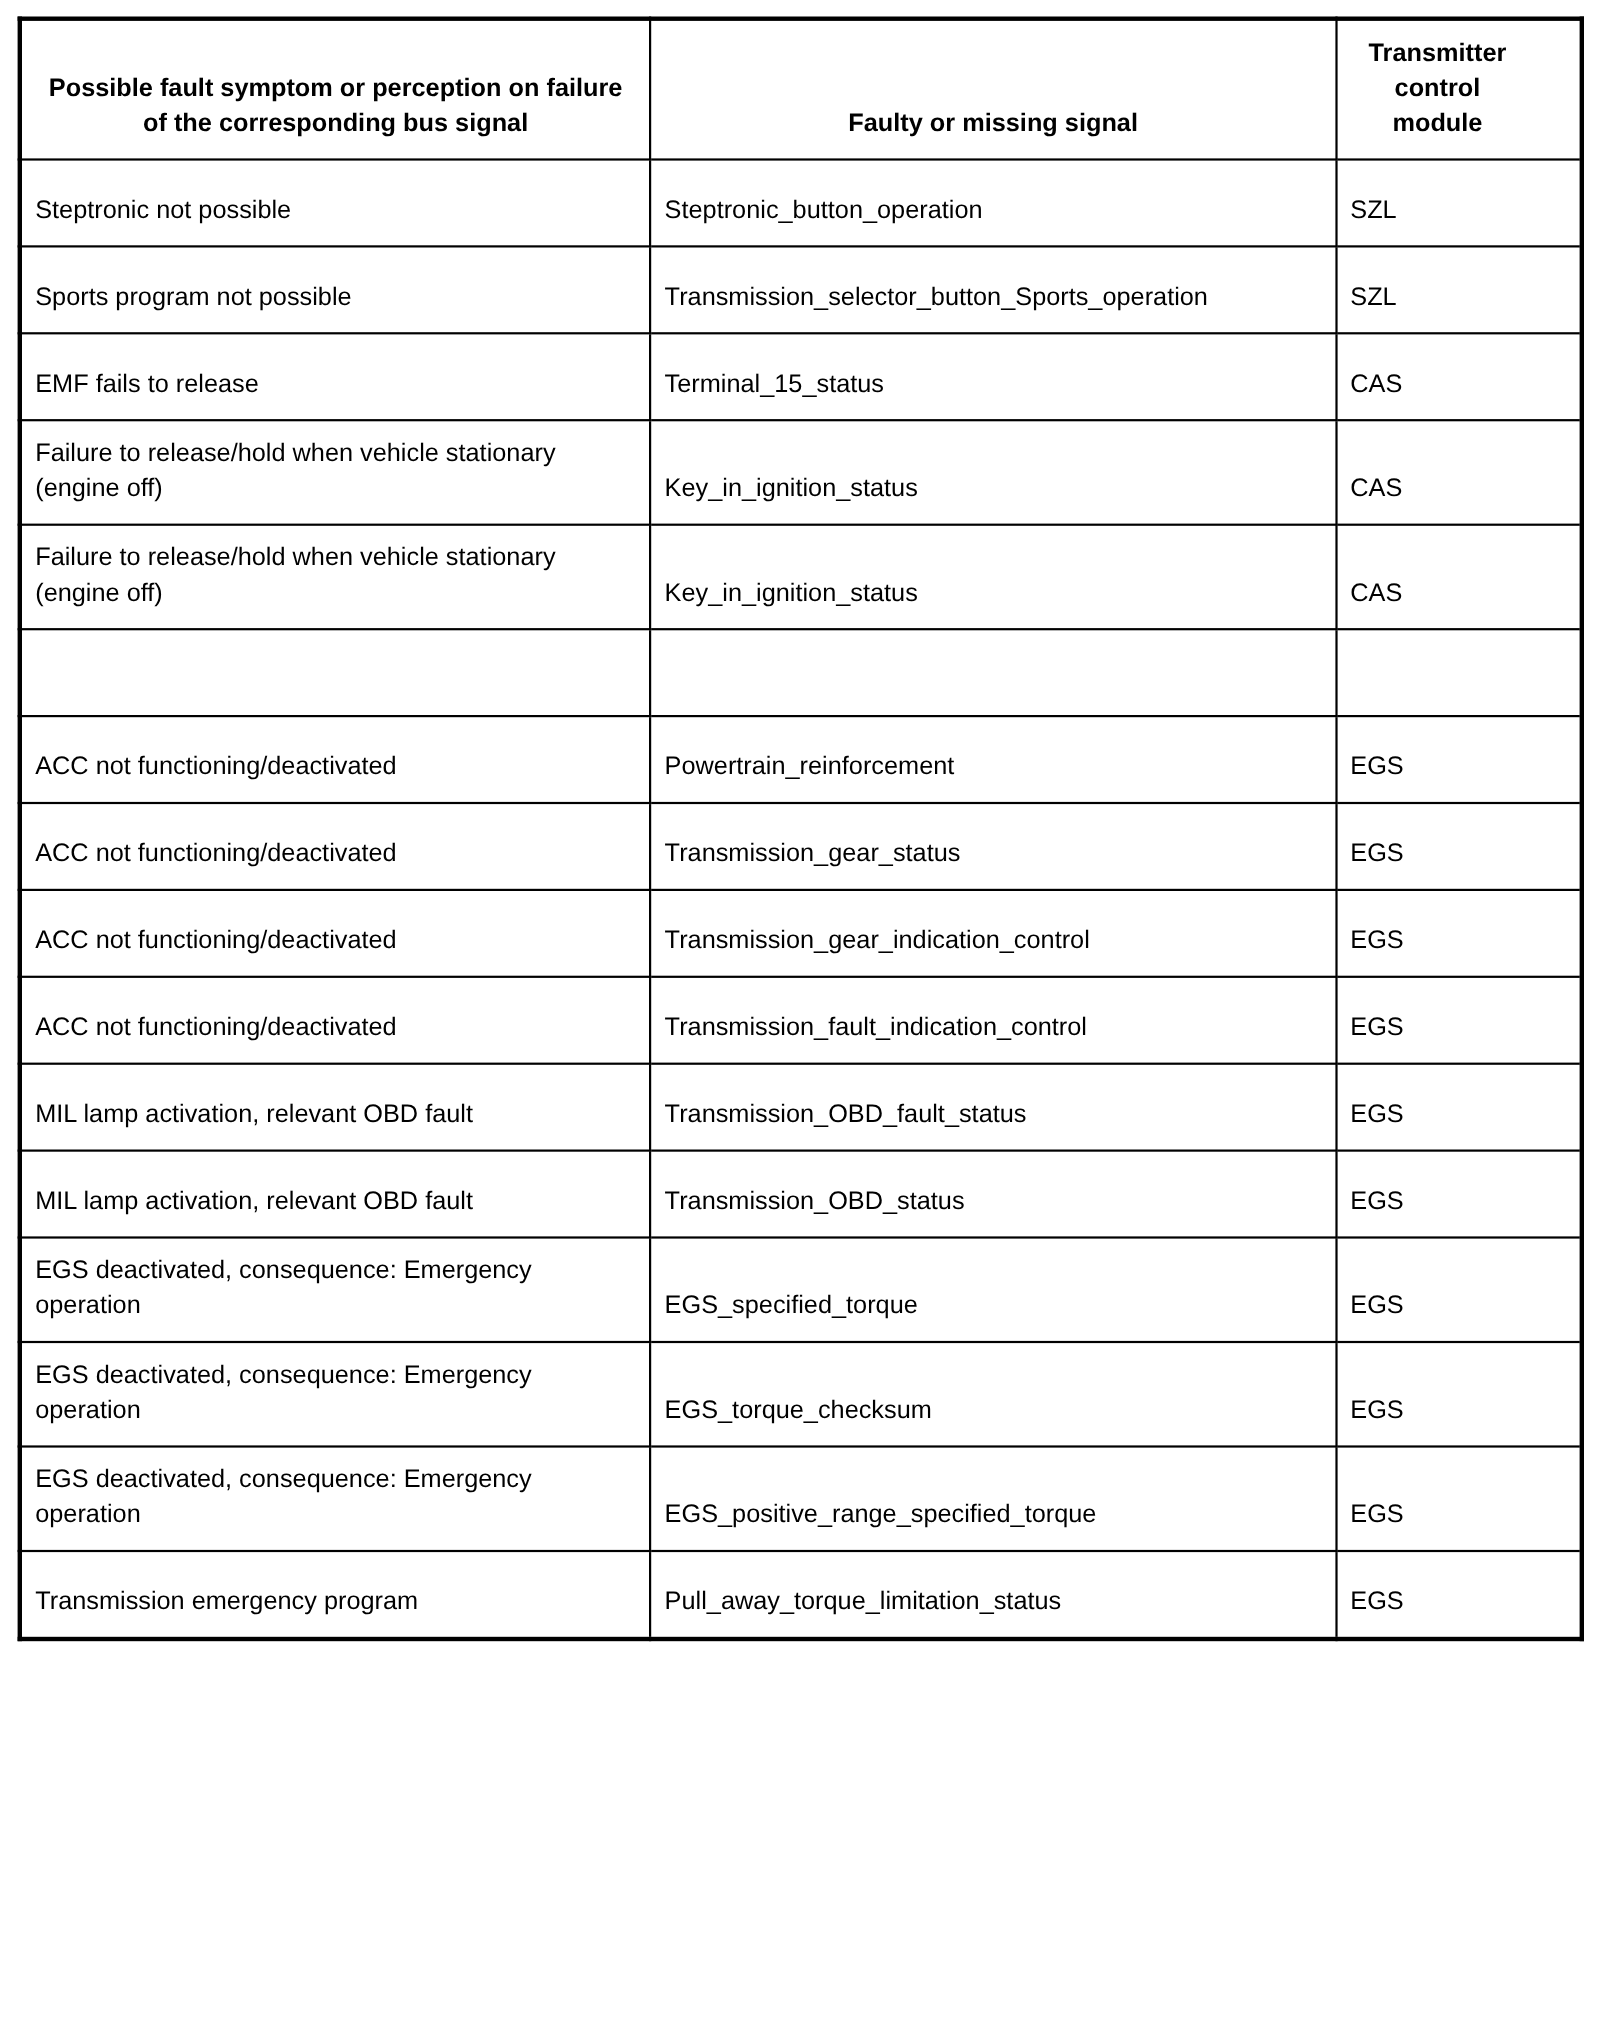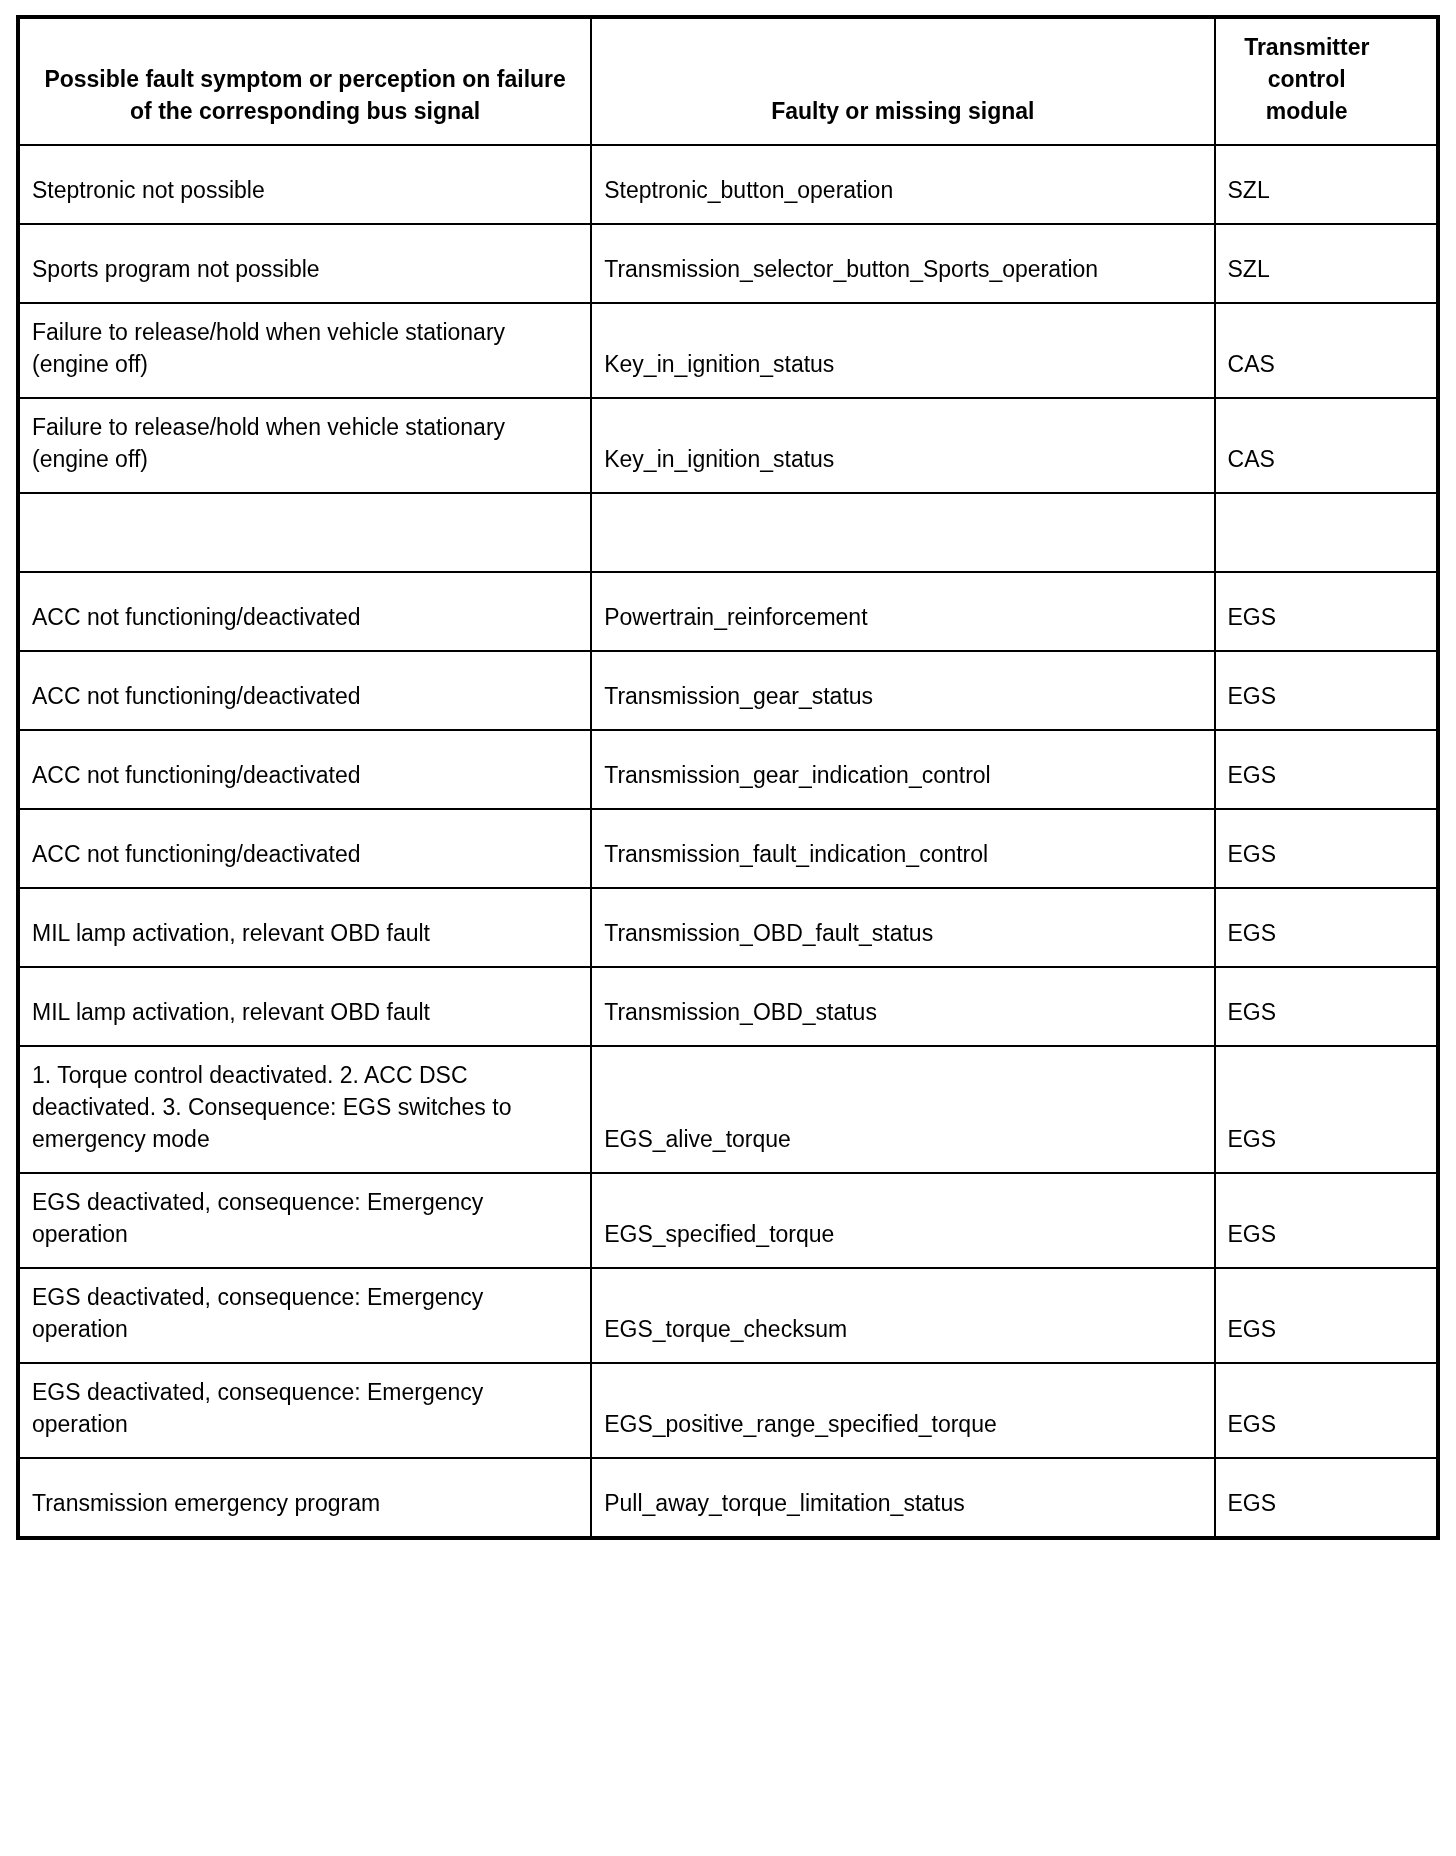--- a/index.html
+++ b/index.html
@@ -73,20 +73,25 @@
     <td>Steptronic_button_operation</td>
     <td>SZL</td>
   </tr>
 
   <tr>
     <td>Sports program not possible</td>
     <td>Transmission_selector_button_Sports_operation</td>
     <td>SZL</td>
   </tr>
 
+  <tr>
+    <td>EMF fails to release</td>
+    <td>Terminal_15_status</td>
+    <td>CAS</td>
+  </tr>
 
 
   <tr>
     <td>Failure to release/hold when vehicle stationary (engine off)</td>
     <td>Key_in_ignition_status</td>
     <td>CAS</td>
   </tr>
 
   <tr>
     <td>Failure to release/hold when vehicle stationary (engine off)</td>
@@ -129,25 +134,20 @@
     <td>Transmission_OBD_fault_status</td>
     <td>EGS</td>
   </tr>
 
   <tr>
     <td>MIL lamp activation, relevant OBD fault</td>
     <td>Transmission_OBD_status</td>
     <td>EGS</td>
   </tr>
 
-  <tr>
-    <td>1. Torque control deactivated. 2. ACC DSC deactivated. 3. Consequence: EGS switches to emergency mode</td>
-    <td>EGS_alive_torque</td>
-    <td>EGS</td>
-  </tr>
 
   <tr>
     <td>EGS deactivated, consequence: Emergency operation</td>
     <td>EGS_specified_torque</td>
     <td>EGS</td>
   </tr>
 
   <tr>
     <td>EGS deactivated, consequence: Emergency operation</td>
     <td>EGS_torque_checksum</td>

